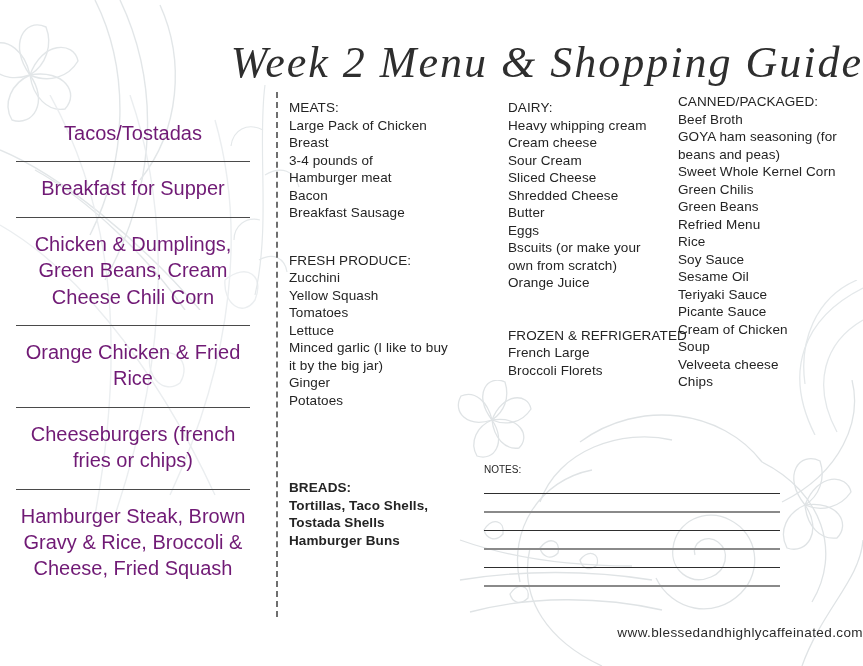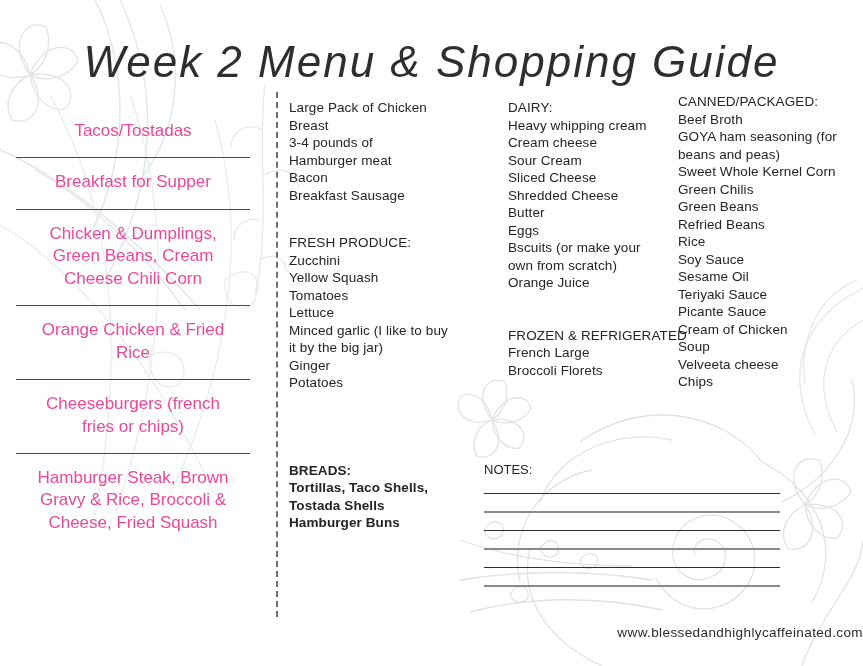--- a/index.html
+++ b/index.html
@@ -1,38 +1,38 @@
 <!DOCTYPE html>
 <html><head>
 <meta charset="utf-8">
 <style>
   html,body{margin:0;padding:0;background:#ffffff;}
   .page{position:relative;width:863px;height:666px;margin:0 auto;background:#ffffff;overflow:hidden;
         font-family:"Liberation Sans",sans-serif;color:#242424;}
   svg.deco{position:absolute;z-index:0;pointer-events:none;}
-  .title{position:absolute;left:0;right:0;top:8px;text-align:center;z-index:1;
-         font-family:Liberation Sans, sans-serif;font-style:italic;font-weight:400;
+  .title{position:absolute;left:0;right:0;top:8px;text-align:right;z-index:1;
+         font-family:Liberation Serif, serif;font-style:italic;font-weight:400;
          font-size:44px;letter-spacing:2px;color:#2e2e2e;white-space:nowrap;}
   .menu-col{position:absolute;left:16px;top:114px;width:234px;text-align:center;z-index:1;
-            font-size:17px;line-height:1.32;color:#ec4899;}
+            font-size:20px;line-height:1.32;color:#701a75;}
   .menu-col .li{padding:13px 4px 15px;border-bottom:1px solid #4a4a4a;white-space:pre-line;}
   .menu-col .li:first-child{padding-top:6px;}
   .menu-col .li:last-child{border-bottom:none;}
   .divider{position:absolute;left:276px;top:92px;height:525px;width:0;
            border-left:2px dashed #6f6f6f;z-index:1;}
   .list-col{position:absolute;z-index:1;font-size:13.5px;line-height:17.5px;letter-spacing:.1px;color:#242424;}
   .col-a{left:289px;top:99px;width:184px;}
   .col-b{left:508px;top:99px;width:192px;}
   .col-c{left:678px;top:93px;width:184px;}
   .sec-gap-sm{margin-top:30px;}
   .sec-gap-md{margin-top:35px;}
   .sec-gap-lg{margin-top:70px;font-weight:bold;}
   .list-col .li, .items .li{white-space:pre-line;}
   .notes{position:absolute;left:484px;top:461px;width:296px;z-index:1;
-         font-size:13px;line-height:17.5px;color:#242424;}
+         font-size:10px;line-height:17.5px;color:#242424;}
   .note-line{height:17px;border-bottom:1px solid #2e2e2e;}
   .note-line:first-child{height:14px;}
   .note-line.thick{border-bottom:2px solid #8a8a8a;}
   .footer{position:absolute;left:105px;right:0;top:625px;text-align:right;z-index:1;
           font-size:13.5px;letter-spacing:.4px;color:#2a2a2a;}
 </style>
 </head>
 <body>
 
 <div class="page">
@@ -114,20 +114,21 @@
 fries or chips)</div>
       <div class="li">Hamburger Steak, Brown
 Gravy &amp; Rice, Broccoli &amp;
 Cheese, Fried Squash</div>
     </div>
 
   <div class="divider"></div>
 
   <div class="list-col col-a">
     <section>
+      <div class="heading">MEATS:</div>
       <div class="items">
           <div class="li">Large Pack of Chicken
 Breast</div>
           <div class="li">3-4 pounds of
 Hamburger meat</div>
           <div class="li">Bacon</div>
           <div class="li">Breakfast Sausage</div>
         </div>
     </section>
     <section class="sec-gap-sm">
@@ -181,21 +182,21 @@
   <div class="list-col col-c">
     <section>
       <div class="heading">CANNED/PACKAGED:</div>
       <div class="items">
           <div class="li">Beef Broth</div>
           <div class="li">GOYA ham seasoning (for
 beans and peas)</div>
           <div class="li">Sweet Whole Kernel Corn</div>
           <div class="li">Green Chilis</div>
           <div class="li">Green Beans</div>
-          <div class="li">Refried Beans</div>
+          <div class="li">Refried Menu</div>
           <div class="li">Rice</div>
           <div class="li">Soy Sauce</div>
           <div class="li">Sesame Oil</div>
           <div class="li">Teriyaki Sauce</div>
           <div class="li">Picante Sauce</div>
           <div class="li">Cream of Chicken
  Soup</div>
           <div class="li">Velveeta cheese</div>
           <div class="li">Chips</div>
         </div>

